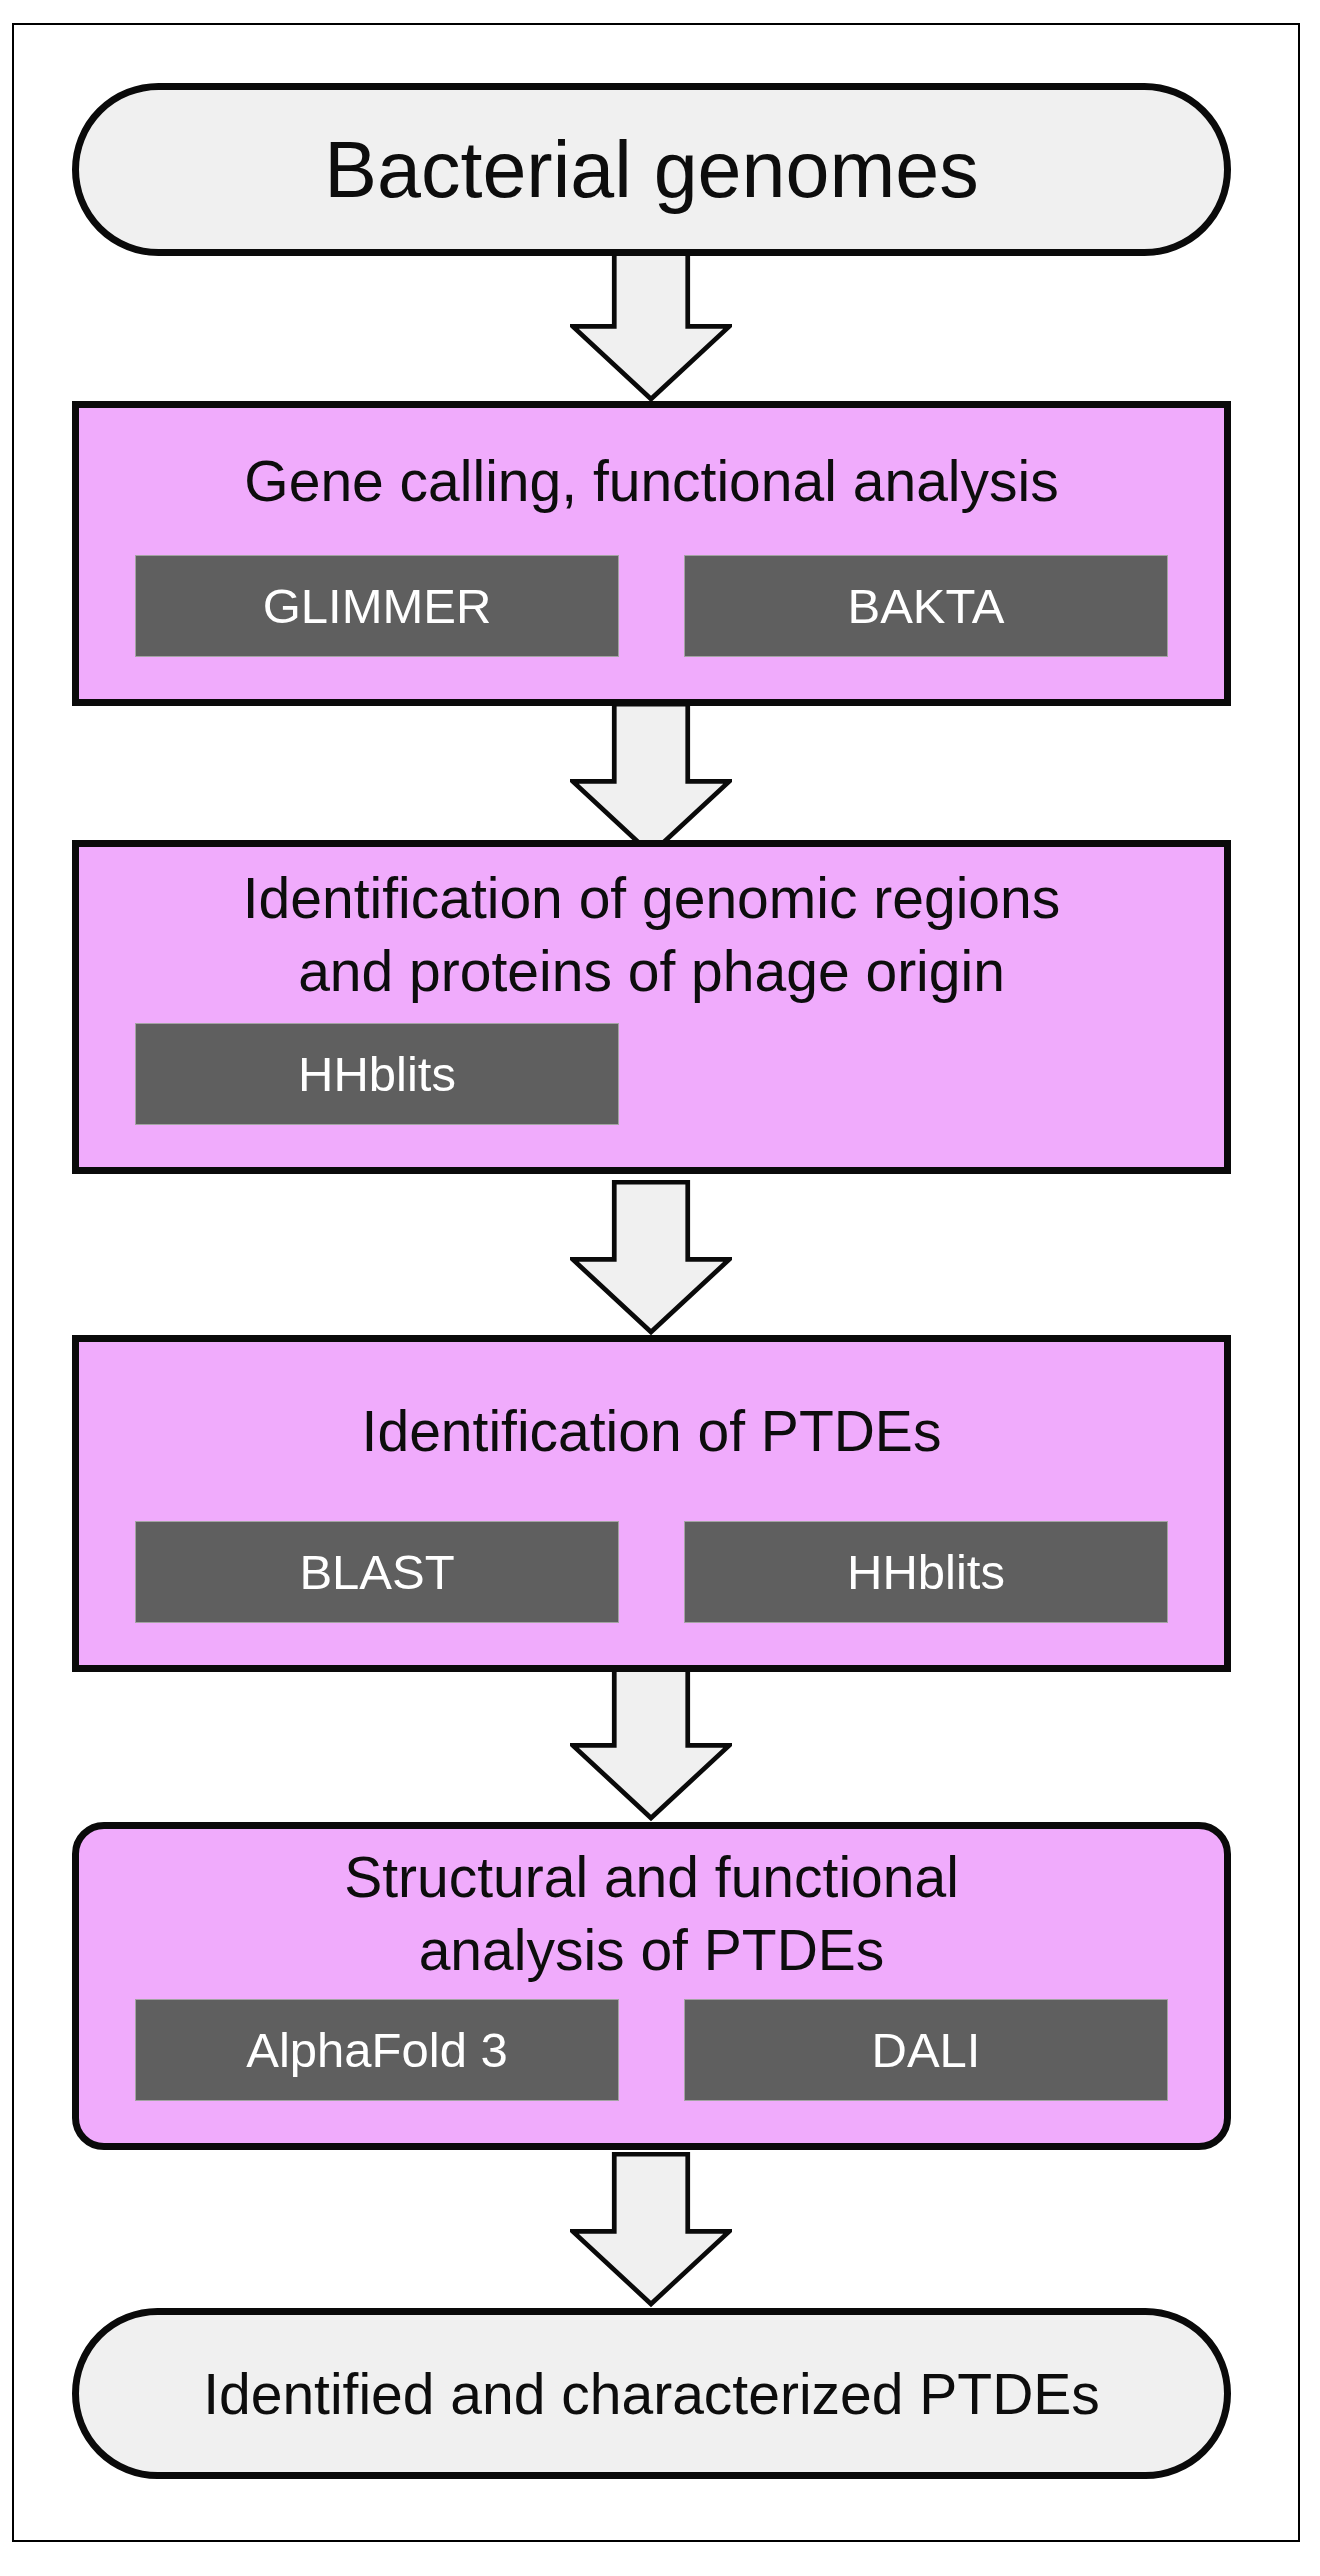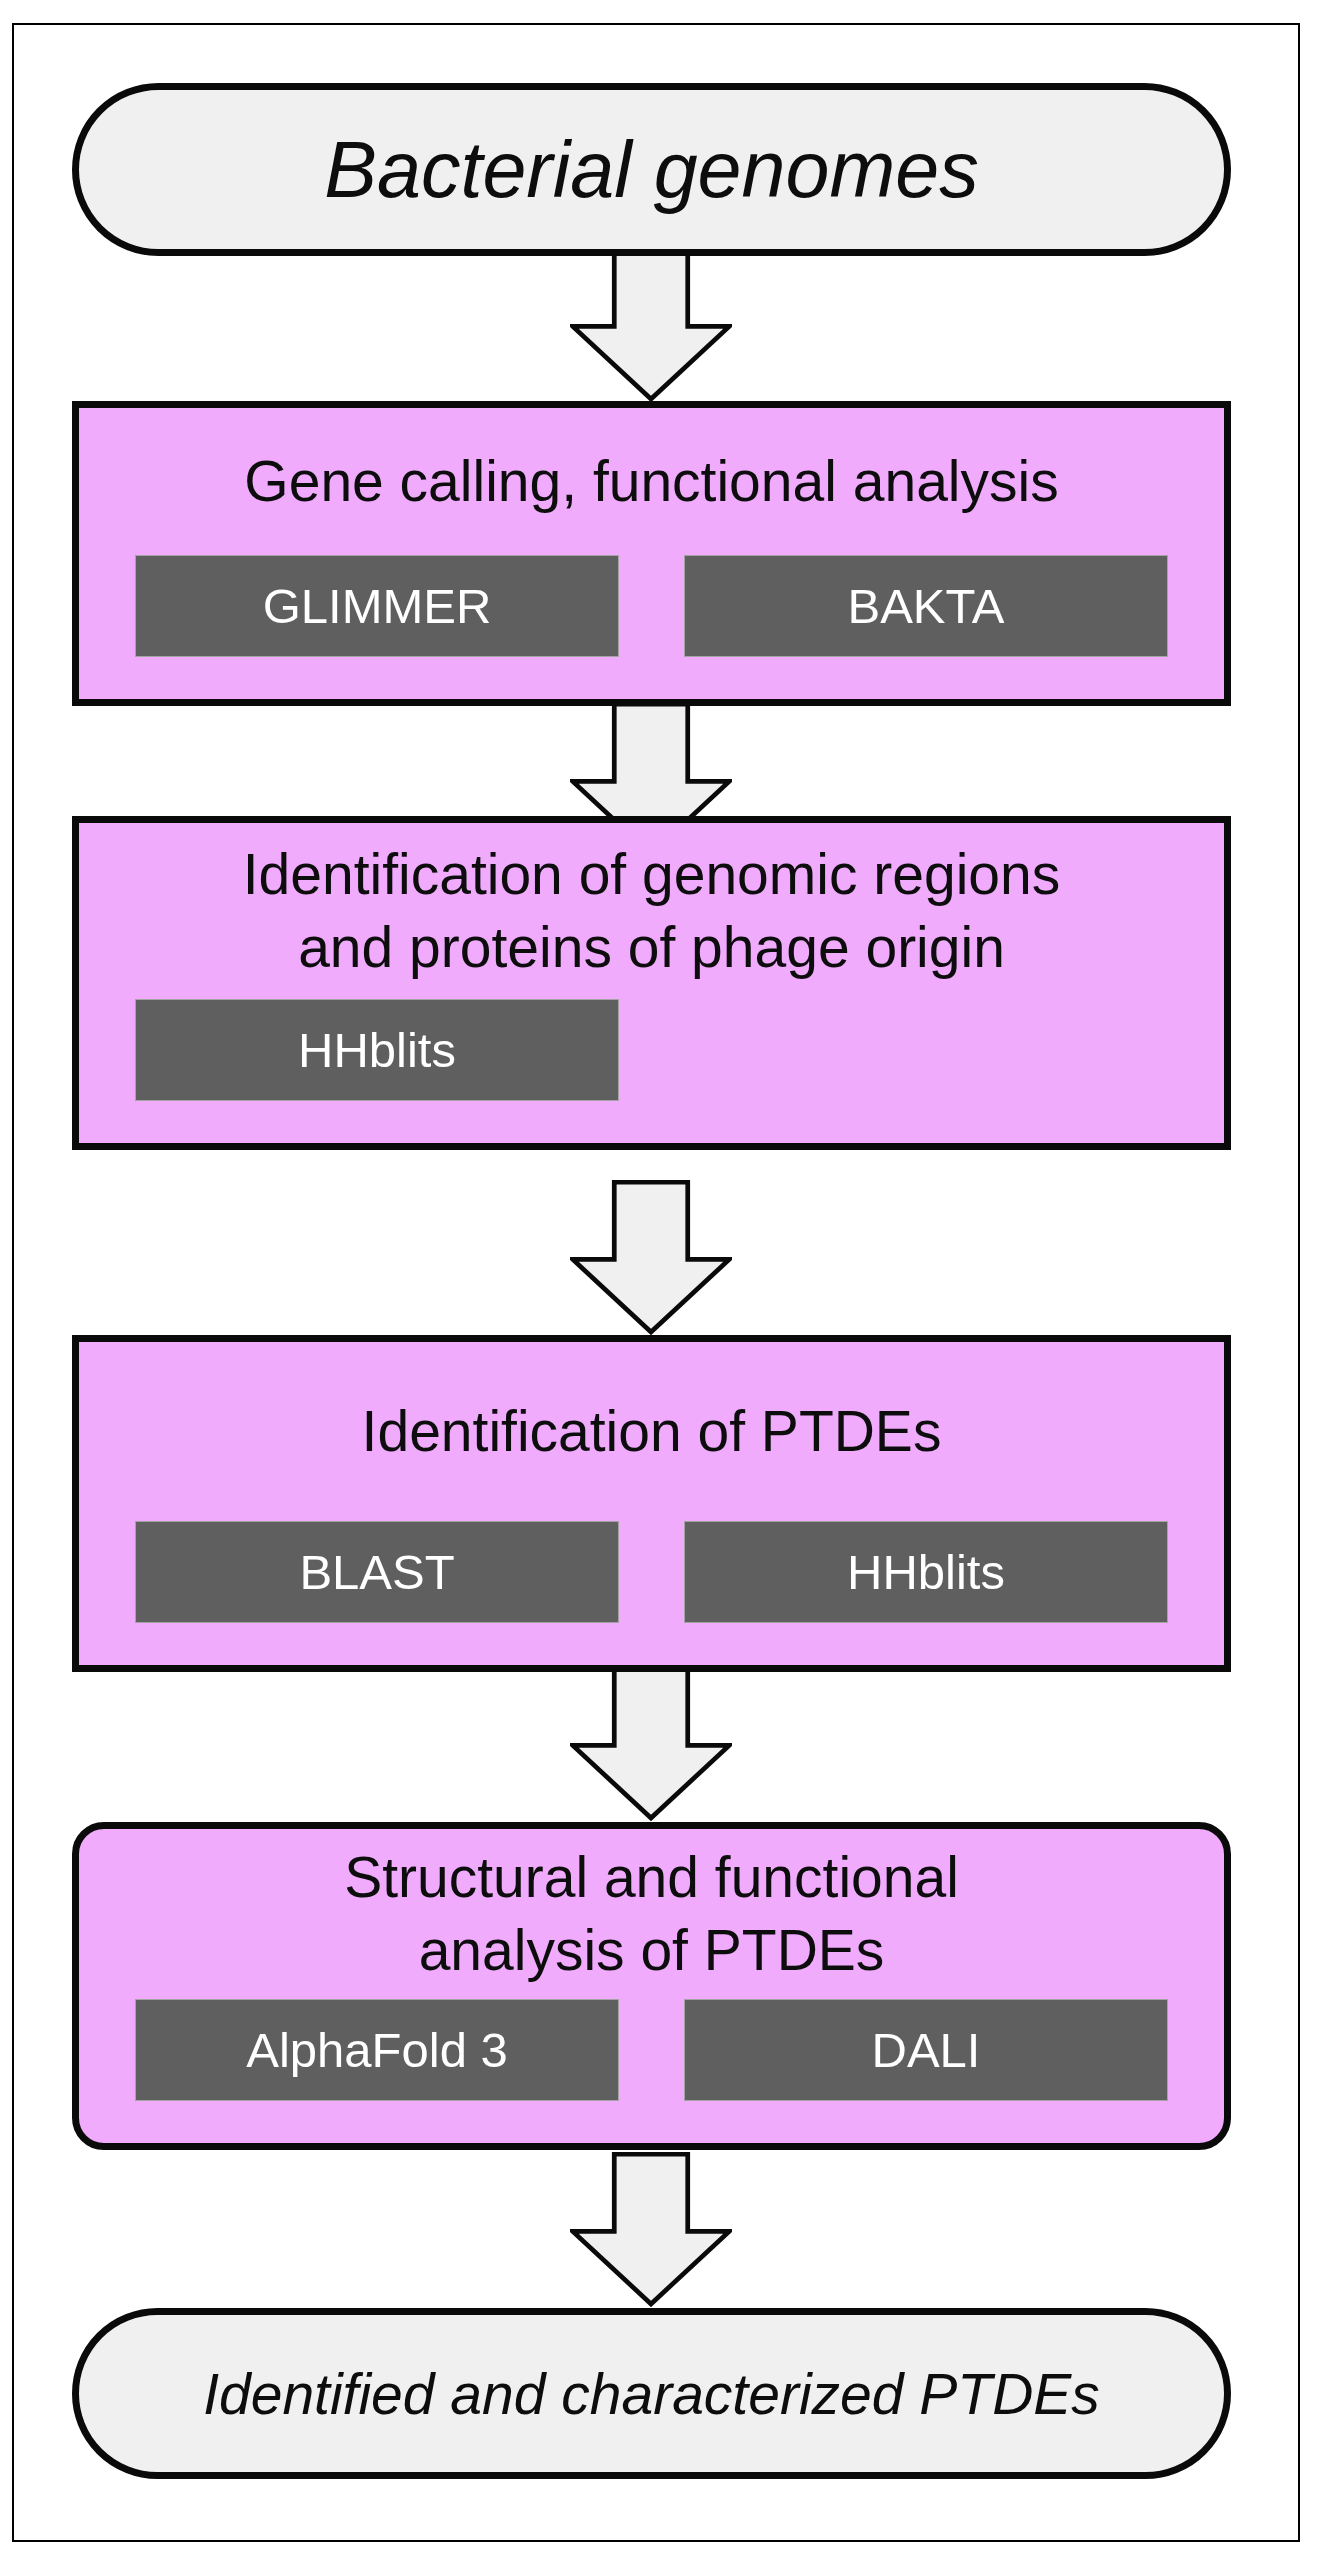--- a/index.html
+++ b/index.html
@@ -33,40 +33,39 @@
     background: #f0abfc;
     border: 7.5px solid #0a0a0a;
     z-index: 2;
   }
   .pill {
     display: flex;
     align-items: center;
     justify-content: center;
     text-align: center;
     background: #f0f0f0;
-    font-style: italic;
   }
   .pill-top {
     top: 83px;
     height: 173px;
     border-radius: 90px;
     font-size: 79px;
   }
   .pill-bottom {
     top: 2308px;
     height: 171px;
     border-radius: 87px;
     font-size: 57px;
   }
   .box {
     display: flex;
     flex-direction: column;
   }
   .box1 { top: 401px;  height: 305px; }
-  .box2 { top: 816px;  height: 334px; }
+  .box2 { top: 840px;  height: 334px; }
   .box3 { top: 1335px; height: 337px; }
   .box4 { top: 1822px; height: 328px; border-radius: 32px; }
   .box-title {
     flex: 1;
     display: flex;
     flex-direction: column;
     align-items: center;
     justify-content: center;
     text-align: center;
     font-size: 57px;

